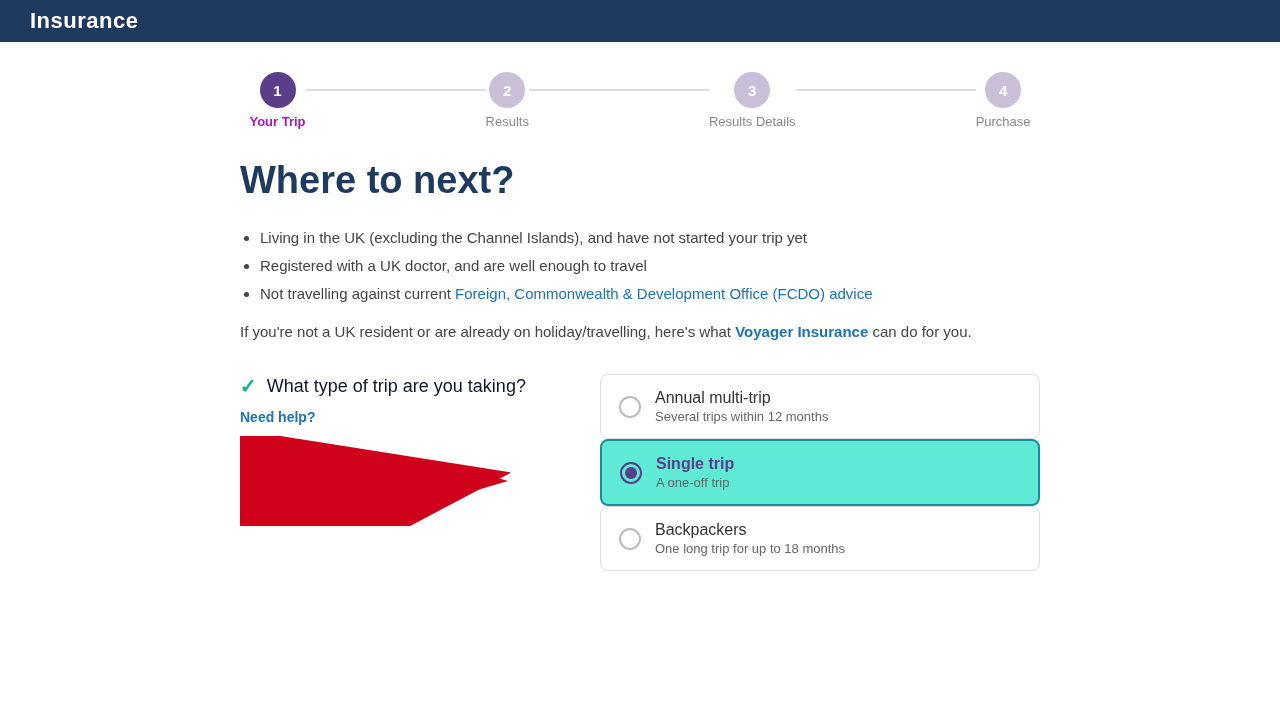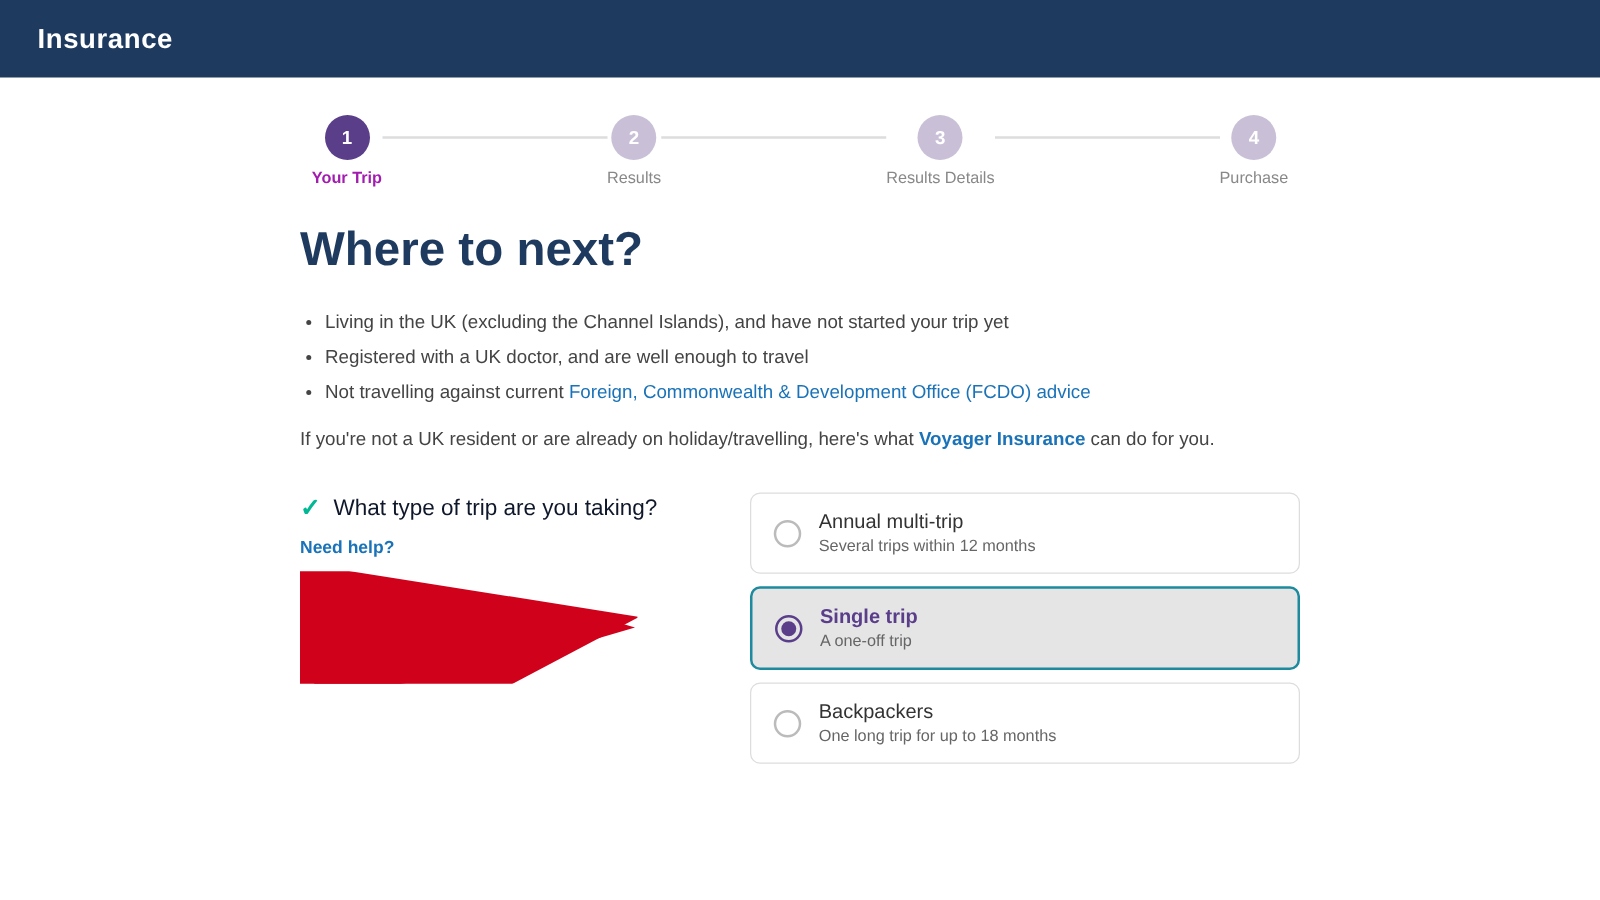--- a/index.html
+++ b/index.html
@@ -1,21 +1,21 @@
 <!DOCTYPE html>
 <html><head>
   <meta charset="utf-8">
   <style>
     * { box-sizing: border-box; margin: 0; padding: 0; }
     body { font-family: -apple-system, BlinkMacSystemFont, 'Segoe UI', Arial, sans-serif; background: #fff; color: #333; }
 
     
     .header {
       background: #1e3a5f;
-      padding: 18px 30px;
+      padding: 8px 30px;
       display: flex;
       align-items: center;
     }
     .header-title {
       color: #fff;
       font-size: 22px;
       font-weight: 600;
       letter-spacing: 0.5px;
     }
 
@@ -156,38 +156,38 @@
       font-weight: 700;
       text-decoration: none;
       cursor: pointer;
     }
 
     
     .trip-options {
       flex: 1;
       display: flex;
       flex-direction: column;
-      gap: 10px;
+      gap: 0;
     }
 
     .option-card {
       border: 1.5px solid #ddd;
       border-radius: 8px;
       padding: 14px 18px;
       display: flex;
       align-items: center;
       gap: 14px;
       cursor: pointer;
       background: #fff;
     }
 
     .option-card.selected {
       border-color: #1e8a9e;
       border-width: 2px;
-      background: #e5e5e5;
+      background: #5eead4;
     }
 
     .radio-outer {
       width: 22px;
       height: 22px;
       border-radius: 50%;
       border: 2px solid #bbb;
       display: flex;
       align-items: center;
       justify-content: center;

